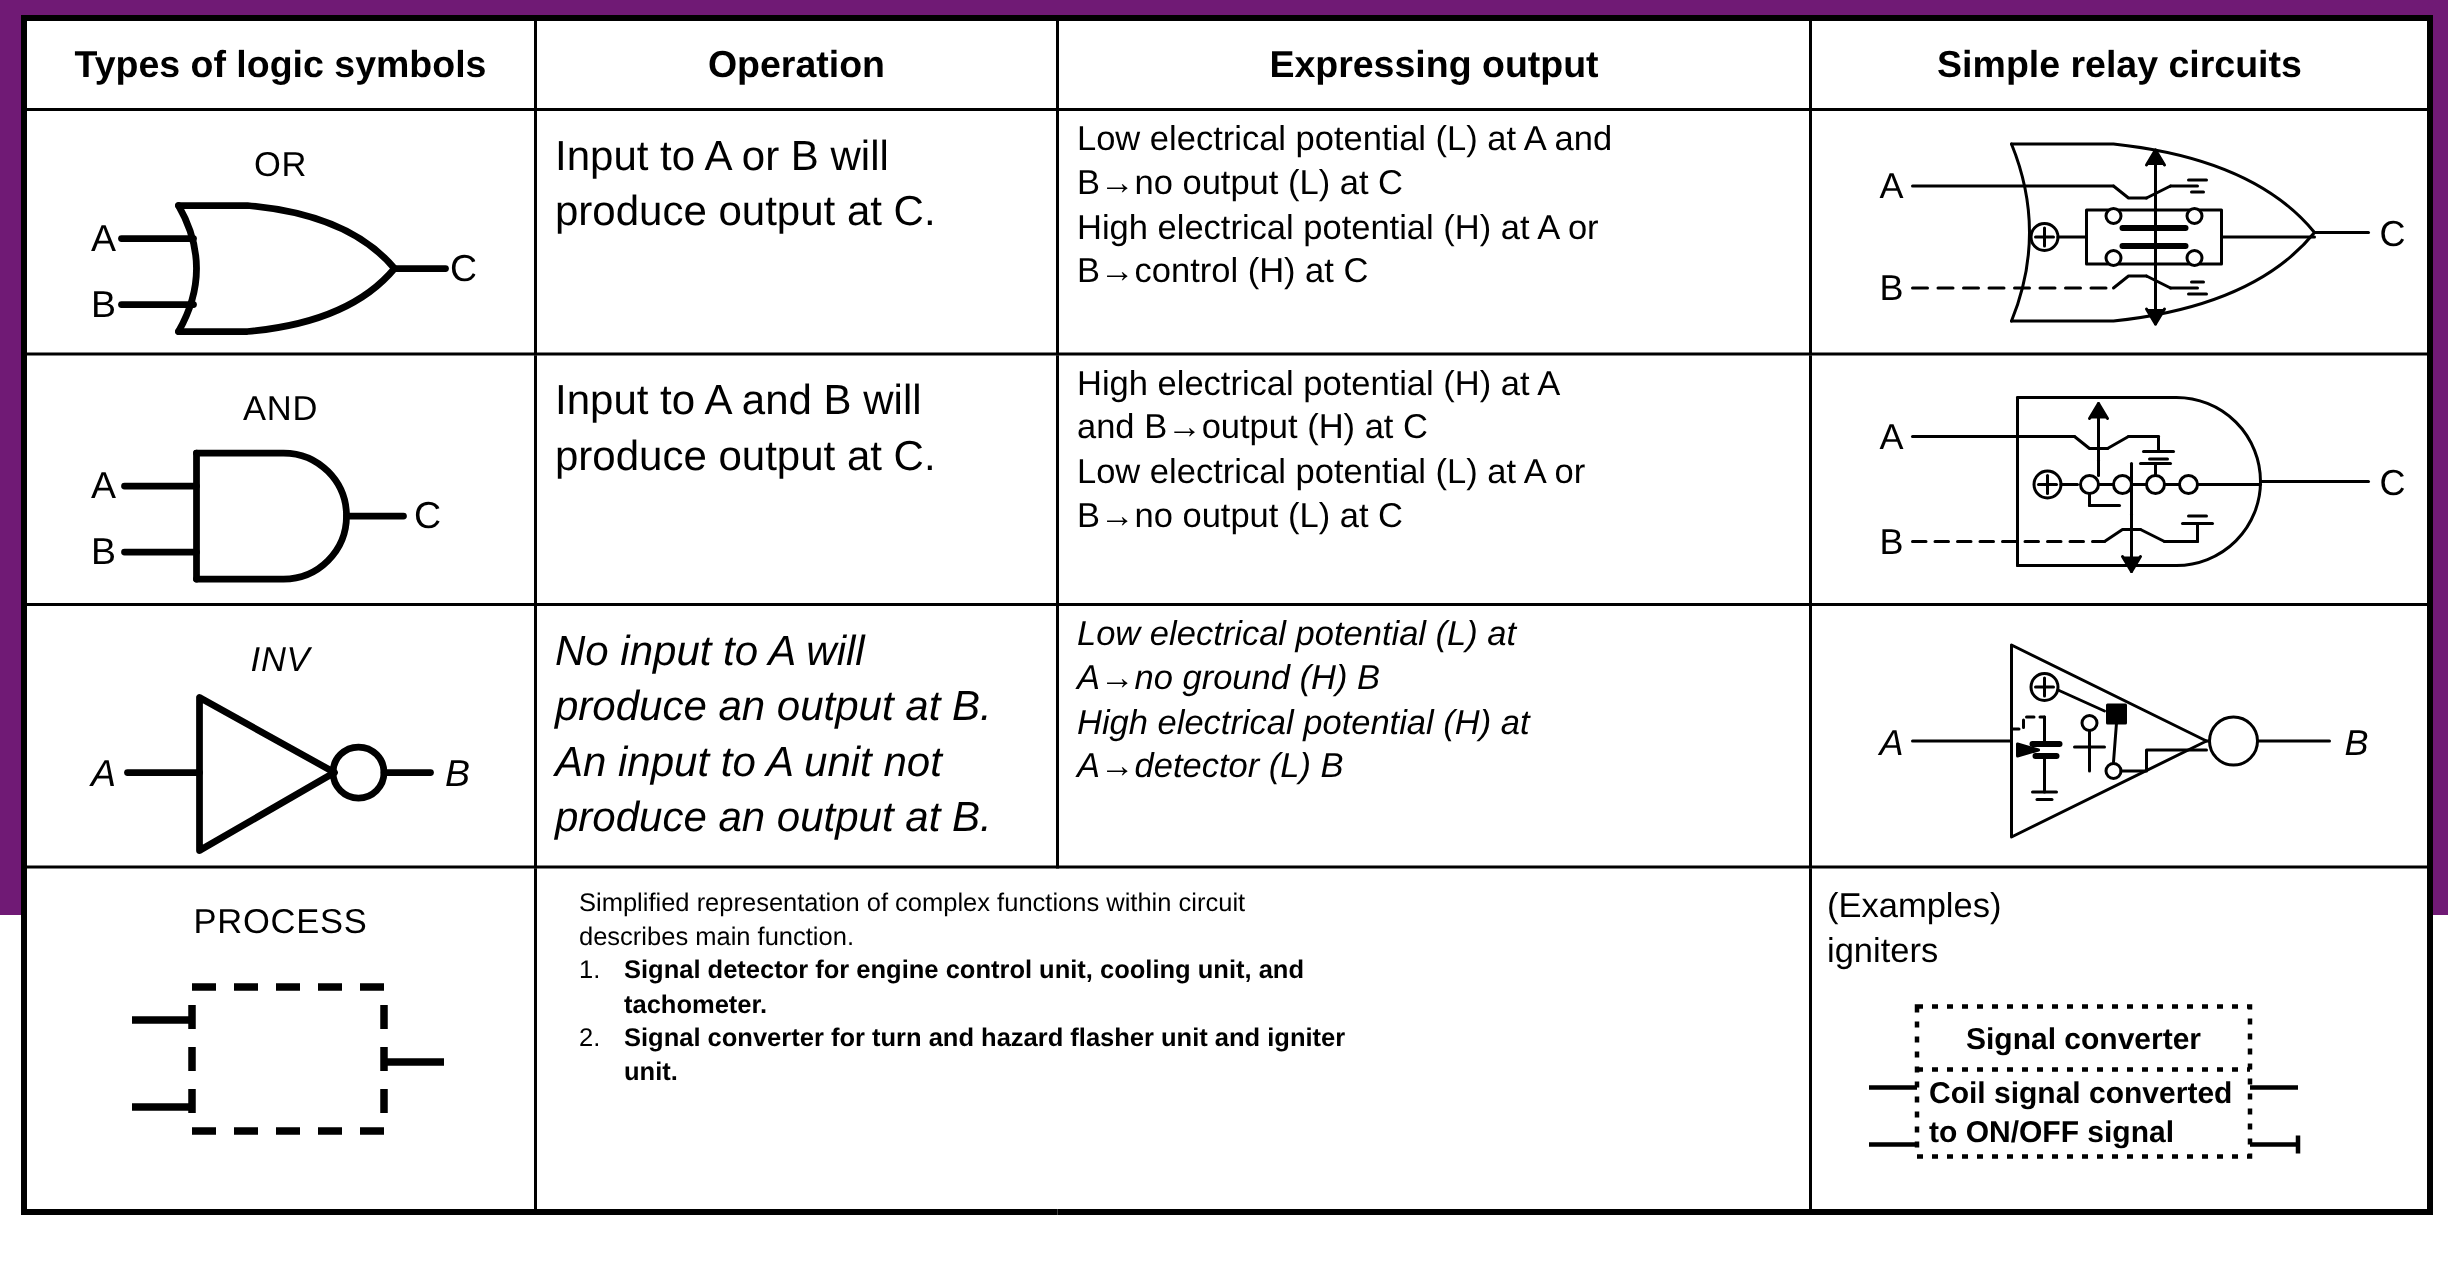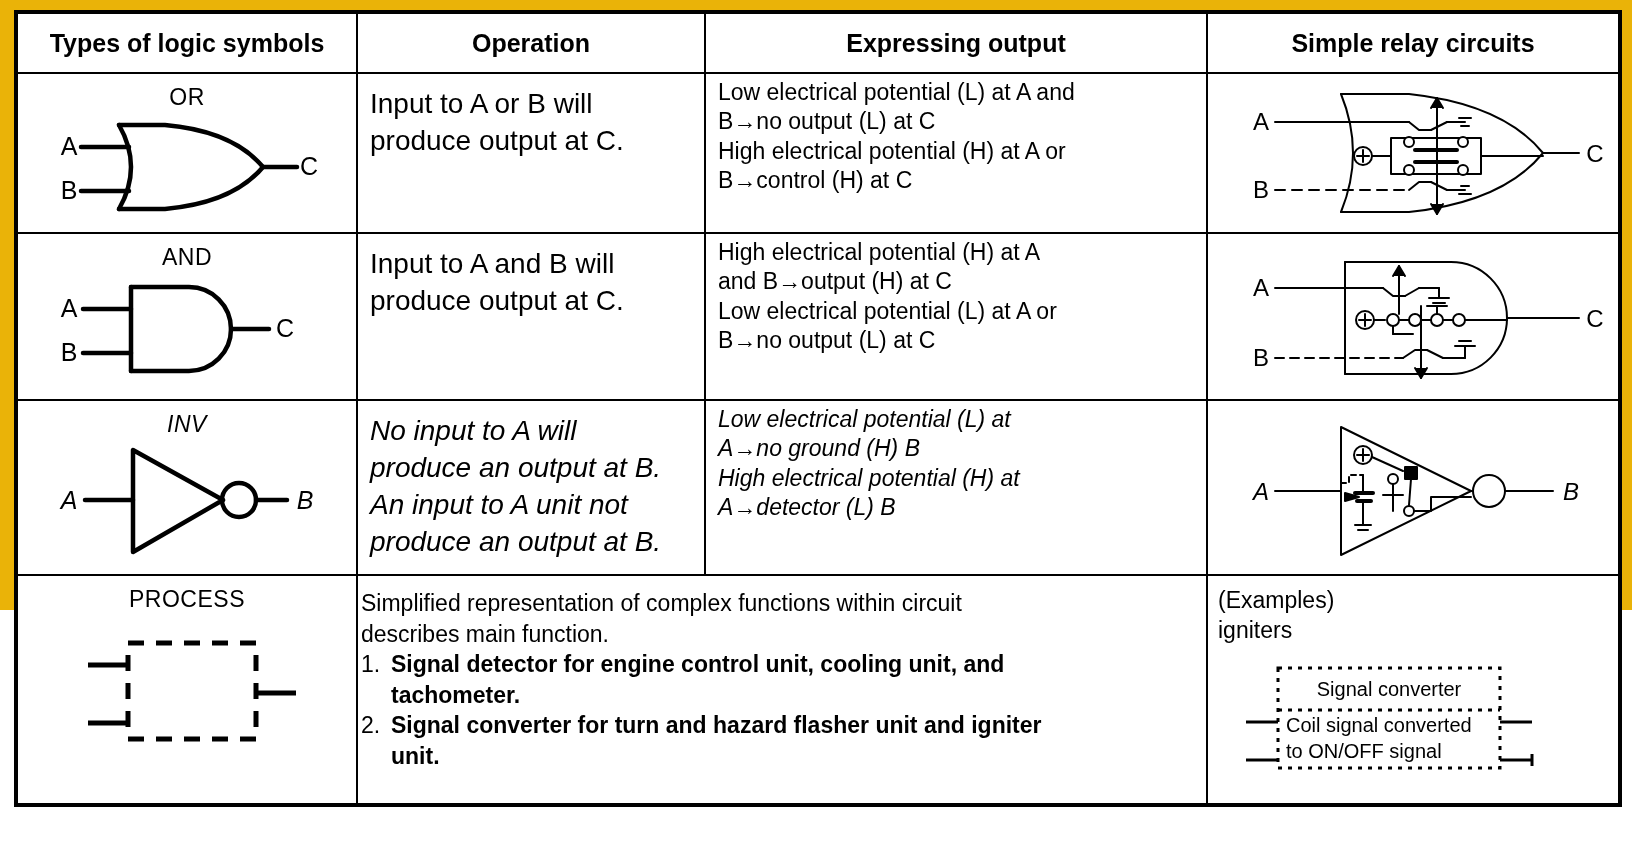--- a/index.html
+++ b/index.html
@@ -12,21 +12,21 @@
     height: 846px;
     font-family: "Liberation Sans", sans-serif;
     color: #000000;
     overflow: hidden;
   }
 
   .sheet {
     position: relative;
     width: 1632px;
     height: 610px;
-    background: #eab308;
+    background: #701a75;
     box-sizing: border-box;
   }
 
   table.logic-table {
     position: absolute;
     left: 14px;
     top: 10px;
     width: 1604px;
     height: 792px;
     border-collapse: collapse;
@@ -65,21 +65,21 @@
     padding: 0;
   }
 
   
   .sym-cell {
     text-align: center;
     position: relative;
   }
   .sym-name {
     font-size: 23px;
-    margin-top: 10px;
+    margin-top: 22px;
     letter-spacing: 0.5px;
   }
   .sym-art {
     display: block;
     margin: 0 auto;
   }
 
   
   .op-cell {
     font-size: 28px;
@@ -97,23 +97,23 @@
 
   
   .relay-cell {
     text-align: center;
     vertical-align: middle;
   }
   .relay-art { display: block; margin: 0 auto; }
 
   
   .proc-cell {
-    font-size: 23px;
+    font-size: 17px;
     line-height: 1.33;
-    padding: 12px 8px 8px 3px;
+    padding: 12px 8px 8px 28px;
   }
   .proc-line { }
   .proc-item {
     display: flex;
     align-items: flex-start;
   }
   .proc-num {
     width: 30px;
     flex: 0 0 30px;
   }
@@ -123,20 +123,21 @@
   .ex-cell {
     font-size: 23px;
     line-height: 1.3;
     padding: 10px 6px 6px 10px;
     vertical-align: top;
   }
   .ex-line { }
   .ex-diagram {
     margin-top: 14px;
     margin-left: 6px;
+    font-weight: bold;
   }
 </style>
 </head>
 <body>
 
 <div class="sheet">
 
   <table class="logic-table">
     <colgroup>
       <col class="c1">

